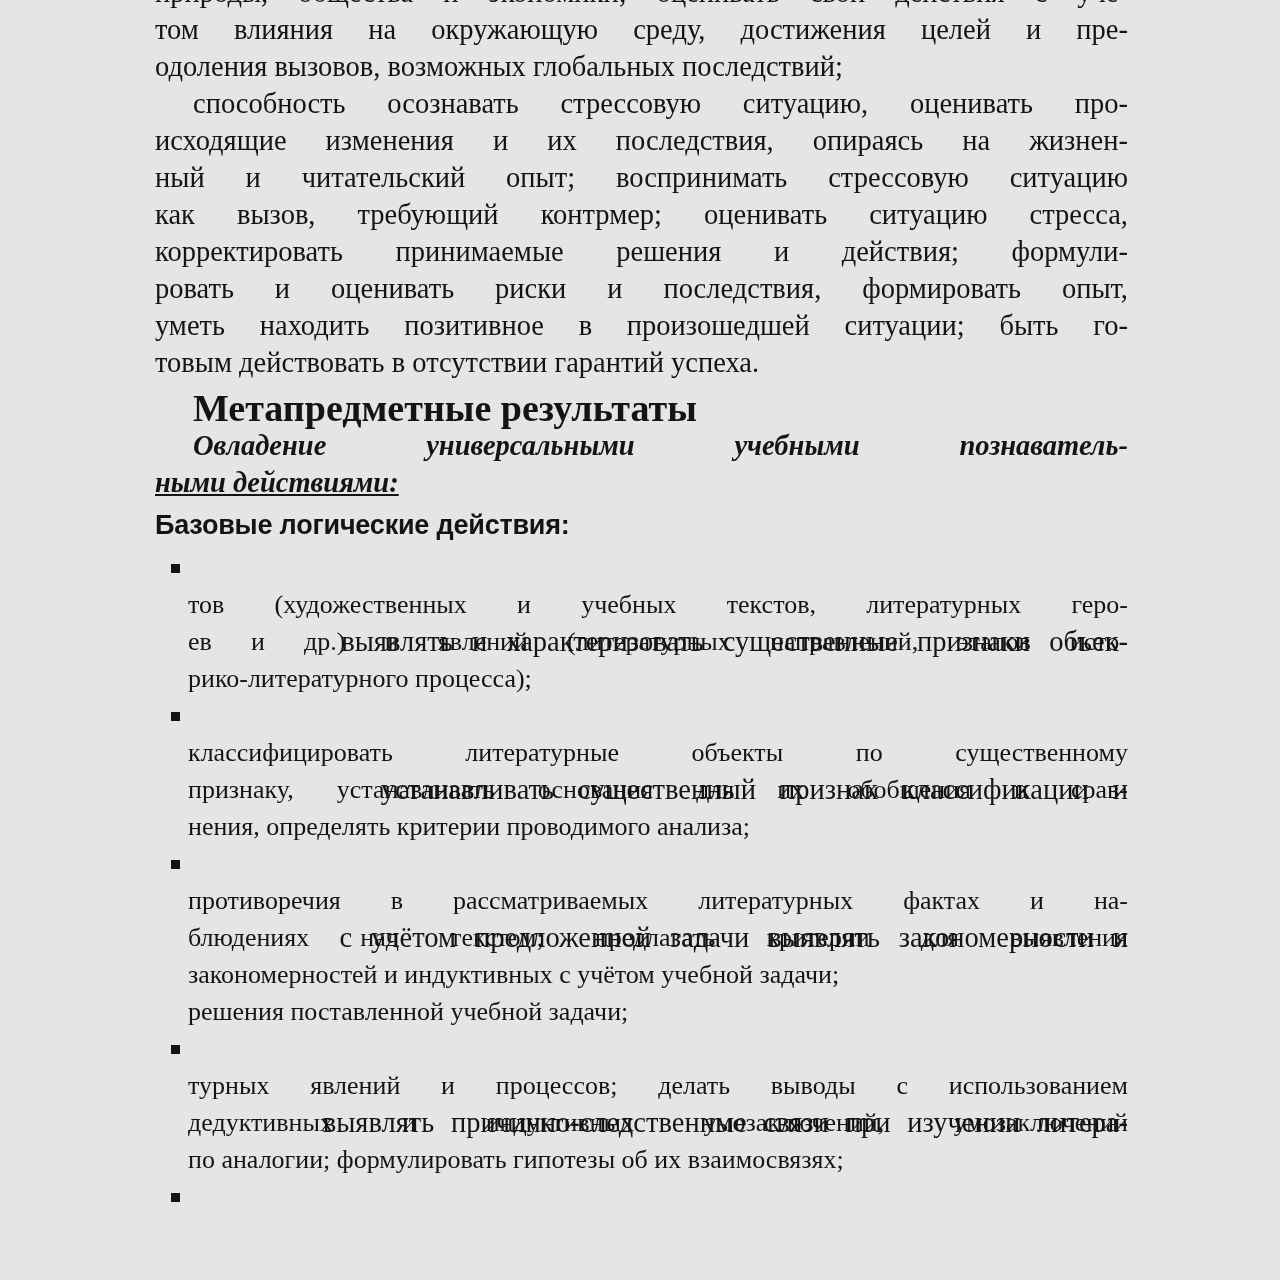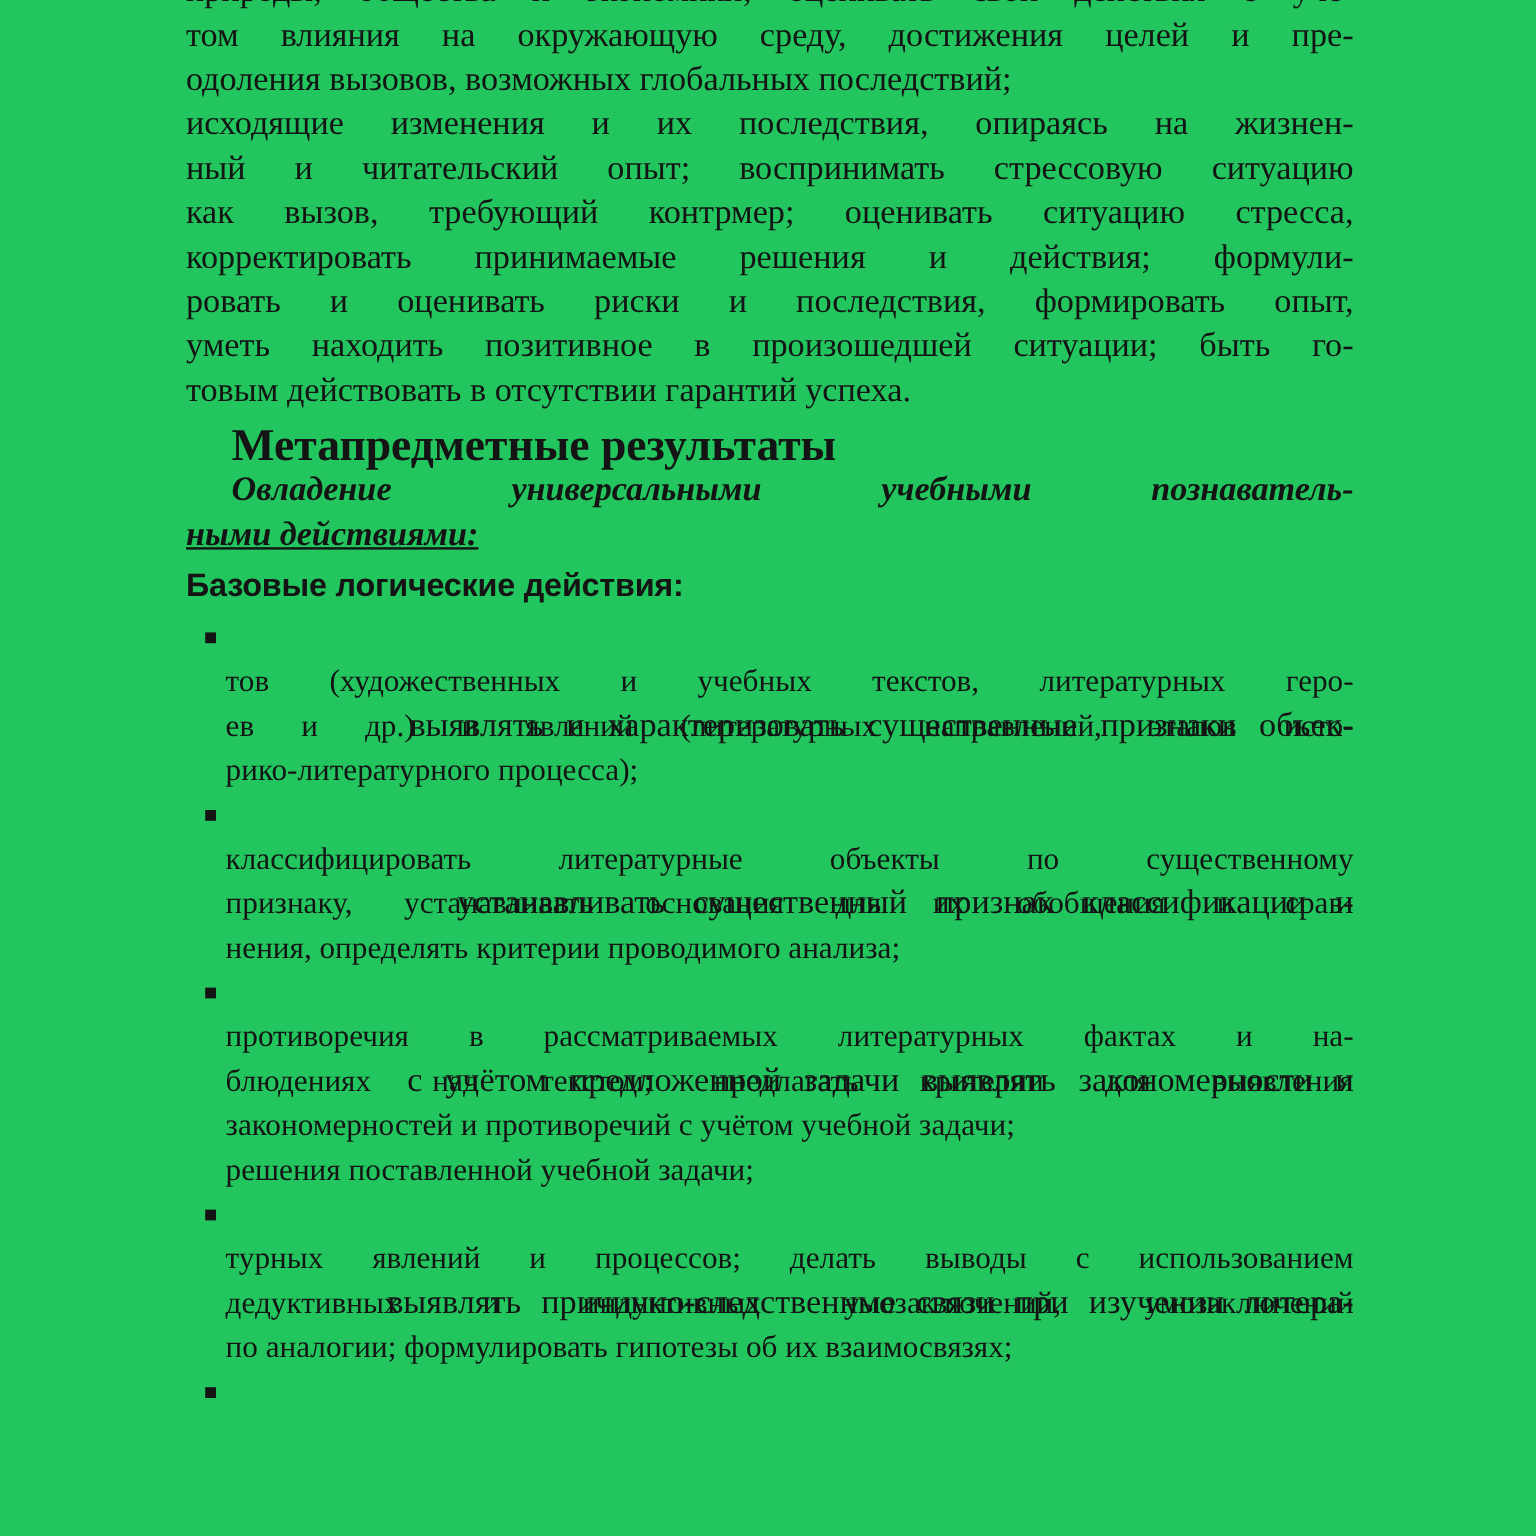--- a/index.html
+++ b/index.html
@@ -5,21 +5,21 @@
   html, body {
     margin: 0;
     padding: 0;
     background: #ffffff;
   }
 
   #page {
     position: relative;
     width: 1280px;
     height: 1280px;
-    background: #22c55e;
+    background: #e5e5e5;
     overflow: hidden;
     font-family: "Liberation Serif", "DejaVu Serif", serif;
     color: #141414;
   }
 
   
   #column {
     position: absolute;
     left: 155px;
     top: -26px;           
@@ -135,20 +135,21 @@
 <div id="page">
   <div id="column">
 
     <div class="line-block">
       <span class="tline">природы, общества и экономики; оценивать свои действия с учё-</span>
       <span class="tline">том влияния на окружающую среду, достижения целей и пре-</span>
       <span class="tline last">одоления вызовов, возможных глобальных последствий;</span>
     </div>
 
     <div class="line-block">
+      <span class="tline indent">способность осознавать стрессовую ситуацию, оценивать про-</span>
       <span class="tline">исходящие изменения и их последствия, опираясь на жизнен-</span>
       <span class="tline">ный и читательский опыт; воспринимать стрессовую ситуацию</span>
       <span class="tline">как вызов, требующий контрмер; оценивать ситуацию стресса,</span>
       <span class="tline">корректировать принимаемые решения и действия; формули-</span>
       <span class="tline">ровать и оценивать риски и последствия, формировать опыт,</span>
       <span class="tline">уметь находить позитивное в произошедшей ситуации; быть го-</span>
       <span class="tline last">товым действовать в отсутствии гарантий успеха.</span>
     </div>
 
     <span class="gap-sm"></span>
@@ -186,21 +187,21 @@
       <span class="cont-line last">нения, определять критерии проводимого анализа;</span>
     </div>
 
     <div>
       <span class="bullet-line">
         <span class="bullet-glyph"></span>
         <span>с учётом предложенной задачи выявлять закономерности и</span>
       </span>
       <span class="cont-line">противоречия в рассматриваемых литературных фактах и на-</span>
       <span class="cont-line">блюдениях над текстом; предлагать критерии для выявления</span>
-      <span class="cont-line last">закономерностей и противоречий с учётом учебной задачи;</span>
+      <span class="cont-line last">закономерностей и индуктивных с учётом учебной задачи;</span>
     </div>
 
     <div>
       <span class="cont-line last">решения поставленной учебной задачи;</span>
     </div>
 
     <div>
       <span class="bullet-line">
         <span class="bullet-glyph"></span>
         <span>выявлять причинно-следственные связи при изучении литера-</span>

